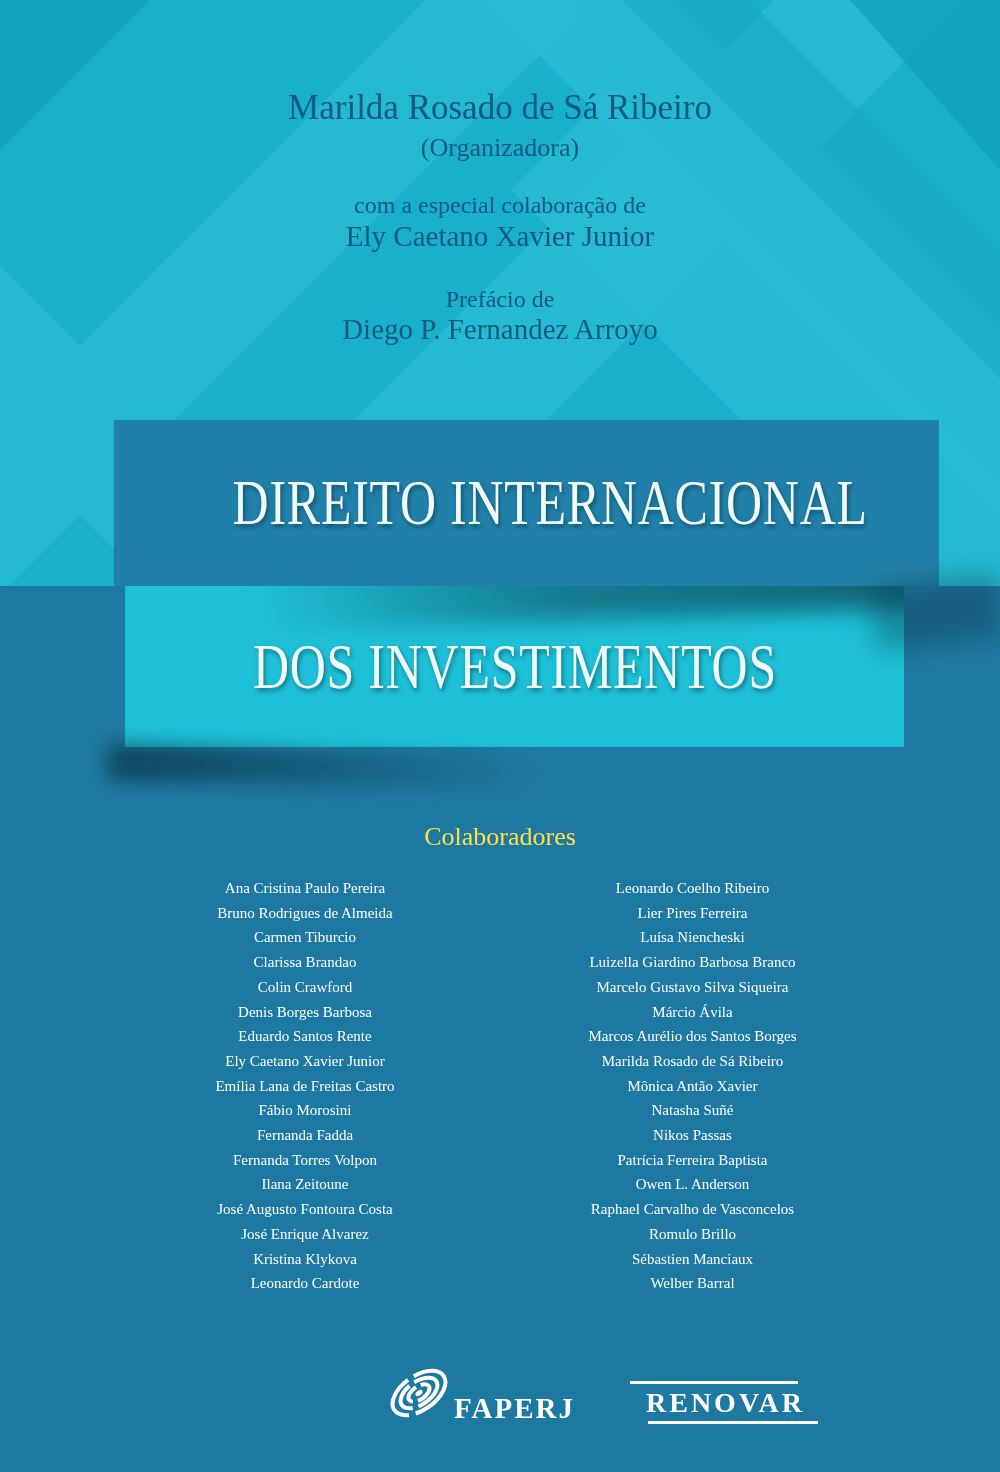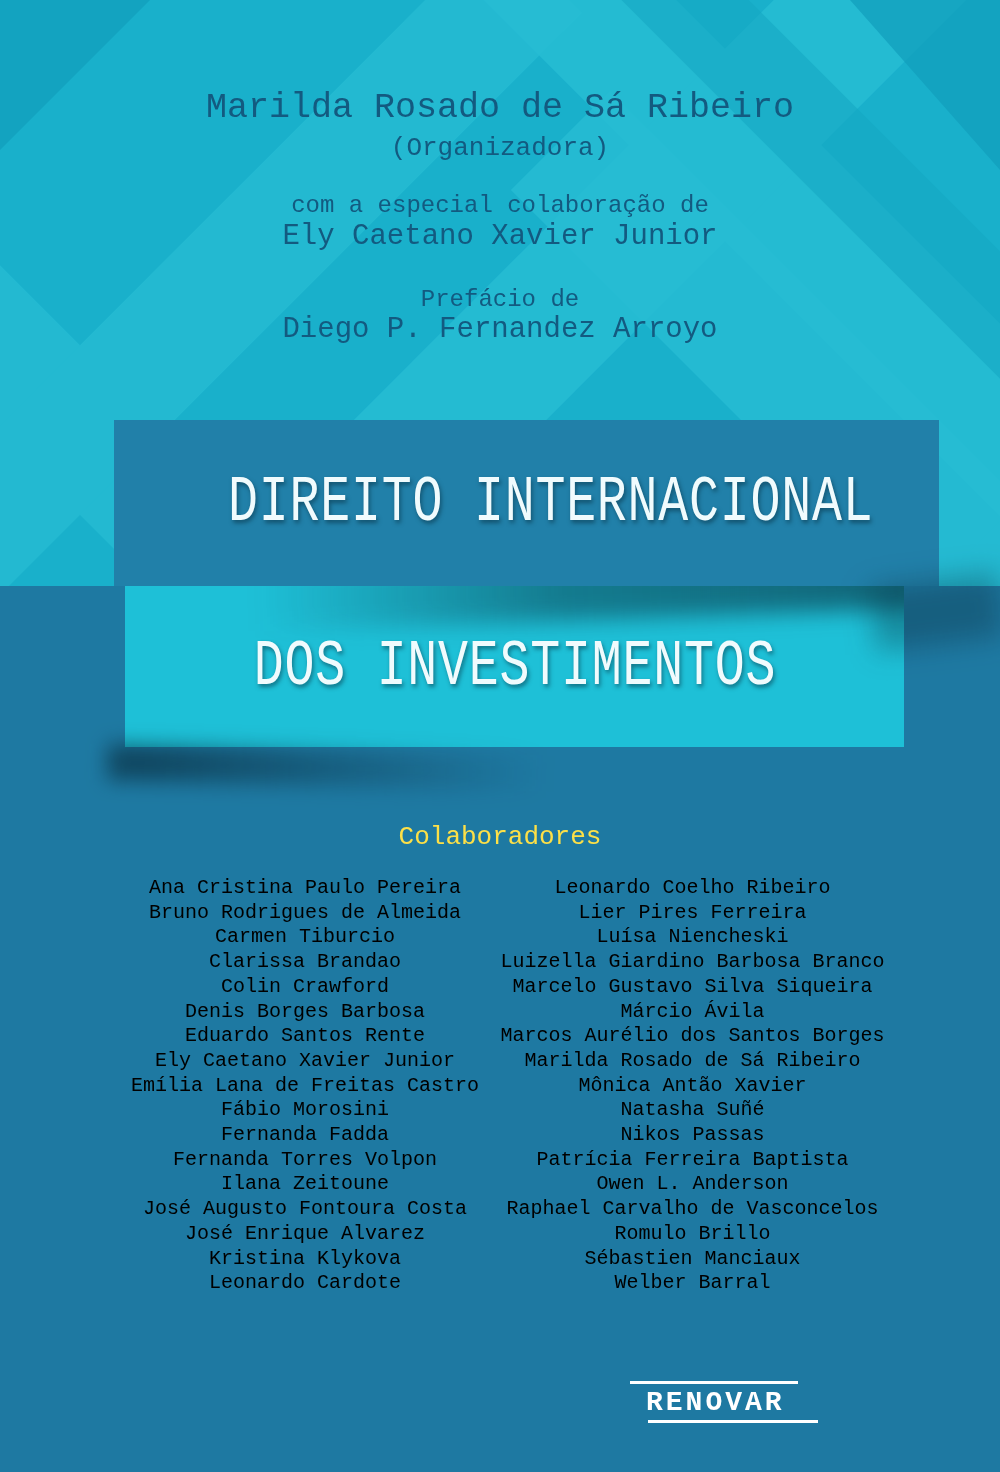--- a/index.html
+++ b/index.html
@@ -1,18 +1,18 @@
 <!DOCTYPE html>
 <html><head>
 <meta charset="utf-8">
 <style>
   html,body { margin:0; padding:0; background:#0e3f57; }
   .page {
     position:relative; width:1000px; height:1472px; overflow:hidden;
-    font-family:Liberation Mono, monospace;
+    font-family:Liberation Serif, serif;
     background:#1e79a2;
     margin:0 auto;
   }
   
   .top-bg { position:absolute; left:0; top:0; width:1000px; height:586px; background:#19b0cb; overflow:hidden; }
   .top-bg svg { display:block; }
 
   
   .hline { position:absolute; left:0; right:0; text-align:center; color:#135a80; white-space:nowrap; }
   .h-author   { top:88px;  font-size:35px; }
@@ -49,21 +49,21 @@
   .below-band-shadow {
     position:absolute; left:108px; top:744px; width:440px; height:36px;
     background:linear-gradient(to right, rgba(4,32,46,0.55) 10%, rgba(4,32,46,0));
     filter:blur(10px); transform:rotate(1.5deg); transform-origin:left top;
   }
 
   
   .contrib-heading { position:absolute; left:0; right:0; top:822px; text-align:center;
     font-size:26px; color:#fde047; }
   .contrib-col { position:absolute; top:876px; text-align:center;
-    font-size:20px; line-height:24.7px; color:#000000; }
+    font-size:15px; line-height:24.7px; color:#ffffff; }
   .col-left  { left:95px;  width:420px; }
   .col-right { left:490px; width:405px; }
   .contrib-col div { white-space:nowrap; }
 
   
   .logo { position:absolute; display:flex; align-items:center; color:#ffffff; }
   .logo-cnpq { left:190px; top:1370px; }
   .cnpq-text { font-size:40px; font-weight:bold; font-style:italic; letter-spacing:1px; margin-left:4px; }
   .logo-faperj { left:386px; top:1361px; }
   .faperj-text { font-size:29px; font-weight:bold; letter-spacing:2px; margin-left:2px; margin-top:30px; }
@@ -155,20 +155,31 @@
       <div>Nikos Passas</div>
       <div>Patrícia Ferreira Baptista</div>
       <div>Owen L. Anderson</div>
       <div>Raphael Carvalho de Vasconcelos</div>
       <div>Romulo Brillo</div>
       <div>Sébastien Manciaux</div>
       <div>Welber Barral</div>
     </div>
 
 
+  <div class="logo logo-faperj">
+    <svg width="66" height="64" viewBox="0 0 66 64">
+      <g transform="rotate(-35 33 32)" fill="none" stroke="#ffffff">
+        <ellipse cx="33" cy="32" rx="30" ry="17" stroke-width="4" stroke-dasharray="52 7"></ellipse>
+        <ellipse cx="33" cy="32" rx="21" ry="11.5" stroke-width="4" stroke-dasharray="34 6"></ellipse>
+        <ellipse cx="33" cy="32" rx="12" ry="6.5" stroke-width="4" stroke-dasharray="20 5"></ellipse>
+        <ellipse cx="33" cy="32" rx="4" ry="2.4" fill="#ffffff" stroke="none"></ellipse>
+      </g>
+    </svg>
+    <span class="faperj-text">FAPERJ</span>
+  </div>
 
   <div class="logo logo-renovar">
     <div class="ren-line-top"></div>
     <div class="ren-text">RENOVAR</div>
     <div class="ren-line-bottom"></div>
   </div>
 
 </div>
 
 </body></html>

